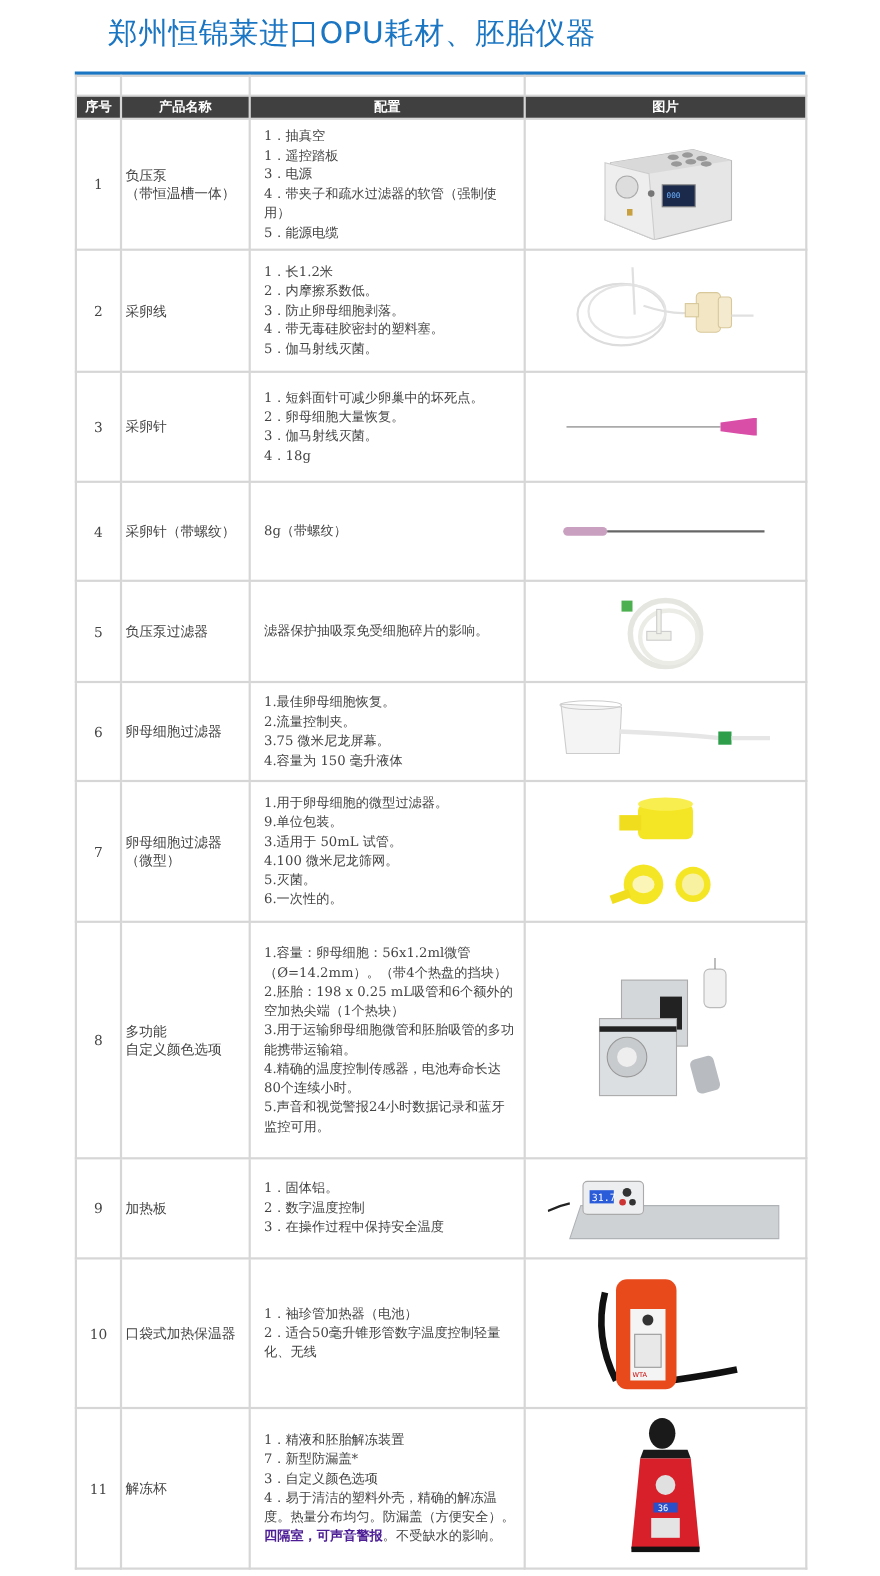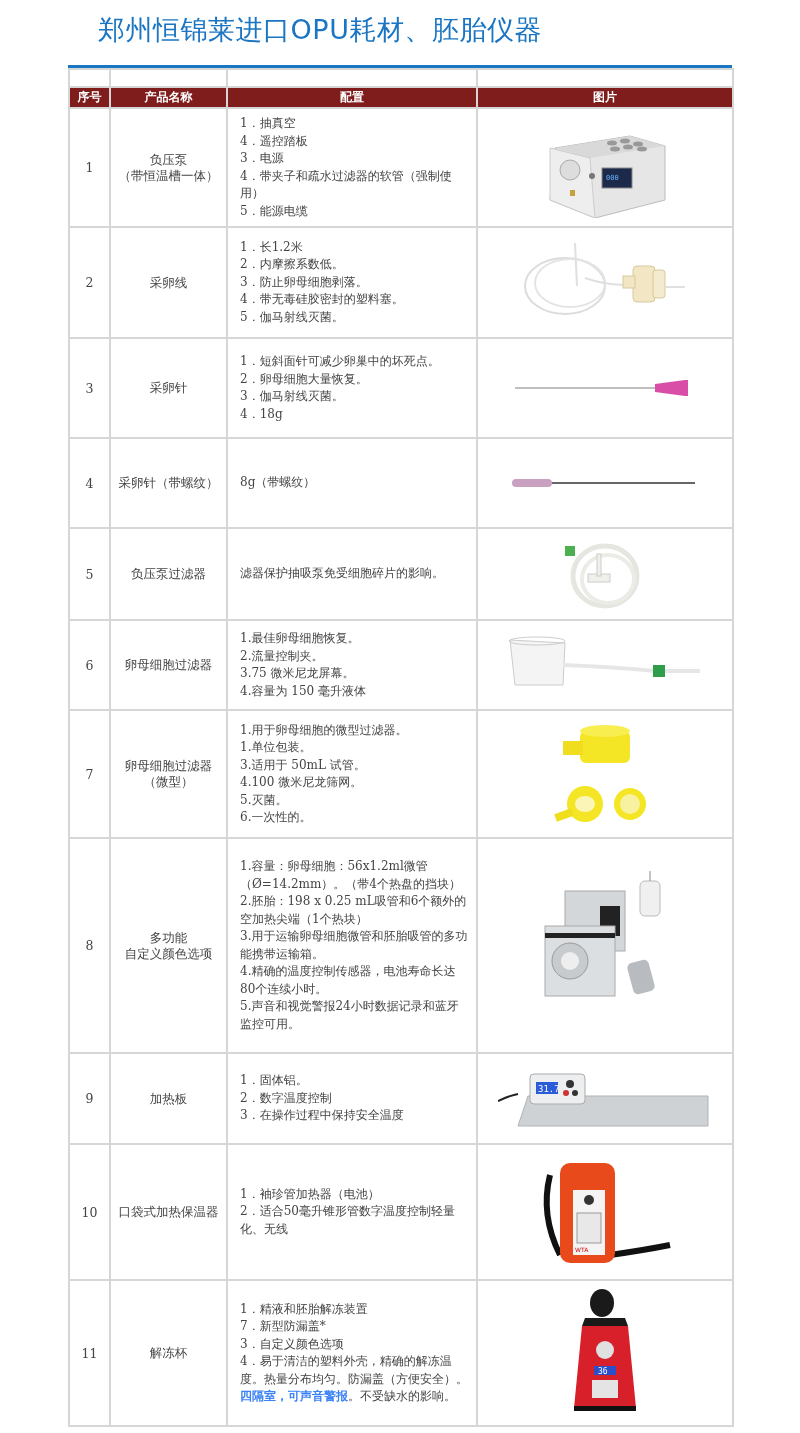--- a/index.html
+++ b/index.html
@@ -10,28 +10,28 @@
     font-family: "DejaVu Sans", "Liberation Sans", sans-serif;
     font-size: 27px; color: #1a75c2; letter-spacing: 0.5px; font-weight: normal;
   }
   .table-wrap { position: absolute; left: 68px; top: 65px; width: 664px; }
   .top-rule { height: 3px; background: #1a75c2; }
   table { border-collapse: collapse; width: 664px; table-layout: fixed; }
   td, th { border: 2px solid #d6d6d6; }
   col.c1 { width: 41px; } col.c2 { width: 117px; } col.c3 { width: 250px; } col.c4 { width: 256px; }
   tr.blank td { height: 18px; background: #fff; }
   tr.head th {
-    height: 21px; background: #7f1d1d; color: #fff; font-size: 12px; font-weight: bold;
+    height: 21px; background: #404040; color: #fff; font-size: 12px; font-weight: bold;
     font-family: "DejaVu Sans", "Liberation Sans", sans-serif; text-align: center; border-color: #d6d6d6;
   }
   td.num { text-align: center; font-size: 12.5px; color: #444; }
-  td.name { text-align: center; font-size: 12.5px; color: #444; line-height: 16px; padding: 0 3px; }
+  td.name { text-align: left; font-size: 12.5px; color: #444; line-height: 16px; padding: 0 3px; }
   td.cfg { font-size: 12px; color: #444; line-height: 17.5px; padding: 4px 6px 4px 12px; vertical-align: middle; }
   td.cfg .line { display: block; }
-  td.cfg .red { color: #3b82f6; font-weight: bold; }
+  td.cfg .red { color: #4c1d95; font-weight: bold; }
   td.pic { text-align: right; vertical-align: middle; padding: 0; }
   td.pic svg { display: block; margin: 0 auto; }
 </style>
 </head>
 <body>
 
 <div class="title">郑州恒锦莱进口OPU耗材、胚胎仪器</div>
 
 <div class="table-wrap">
   <div class="top-rule"></div>
@@ -57,21 +57,21 @@
     </tr>
 
     <tr style="height:119px">
       <td class="num">1</td>
       <td class="name">
         <div>负压泵</div>
         <div>（带恒温槽一体）</div>
       </td>
       <td class="cfg">
         <span class="line">1．抽真空</span>
-        <span class="line">4．遥控踏板</span>
+        <span class="line">1．遥控踏板</span>
         <span class="line">3．电源</span>
         <span class="line">4．带夹子和疏水过滤器的软管（强制使用）</span>
         <span class="line">5．能源电缆</span>
       </td>
       <td class="pic">
         <svg width="130" height="100" viewBox="0 0 130 100">
           <polygon points="15,30 90,18 125,28 125,82 55,100 10,82" fill="#e6e6e6" stroke="#bbb"></polygon>
           <polygon points="15,30 90,18 125,28 50,40" fill="#d9d9d9"></polygon>
           <polygon points="10,30 50,40 55,100 10,82" fill="#eeeeee" stroke="#ccc"></polygon>
           <ellipse cx="72" cy="25" rx="5" ry="2.5" fill="#999"></ellipse>
@@ -192,21 +192,21 @@
     </tr>
 
     <tr style="height:128px">
       <td class="num">7</td>
       <td class="name">
         <div>卵母细胞过滤器</div>
         <div>（微型）</div>
       </td>
       <td class="cfg">
         <span class="line">1.用于卵母细胞的微型过滤器。</span>
-        <span class="line">1.单位包装。</span>
+        <span class="line">9.单位包装。</span>
         <span class="line">3.适用于 50mL 试管。</span>
         <span class="line">4.100 微米尼龙筛网。</span>
         <span class="line">5.灭菌。</span>
         <span class="line">6.一次性的。</span>
       </td>
       <td class="pic">
         <svg width="120" height="110" viewBox="0 0 120 110">
           <rect x="35" y="12" width="50" height="32" rx="6" fill="#f5e625"></rect>
           <ellipse cx="60" cy="12" rx="25" ry="6" fill="#f9ee50"></ellipse>
           <rect x="18" y="22" width="20" height="14" fill="#f0de1e"></rect>

